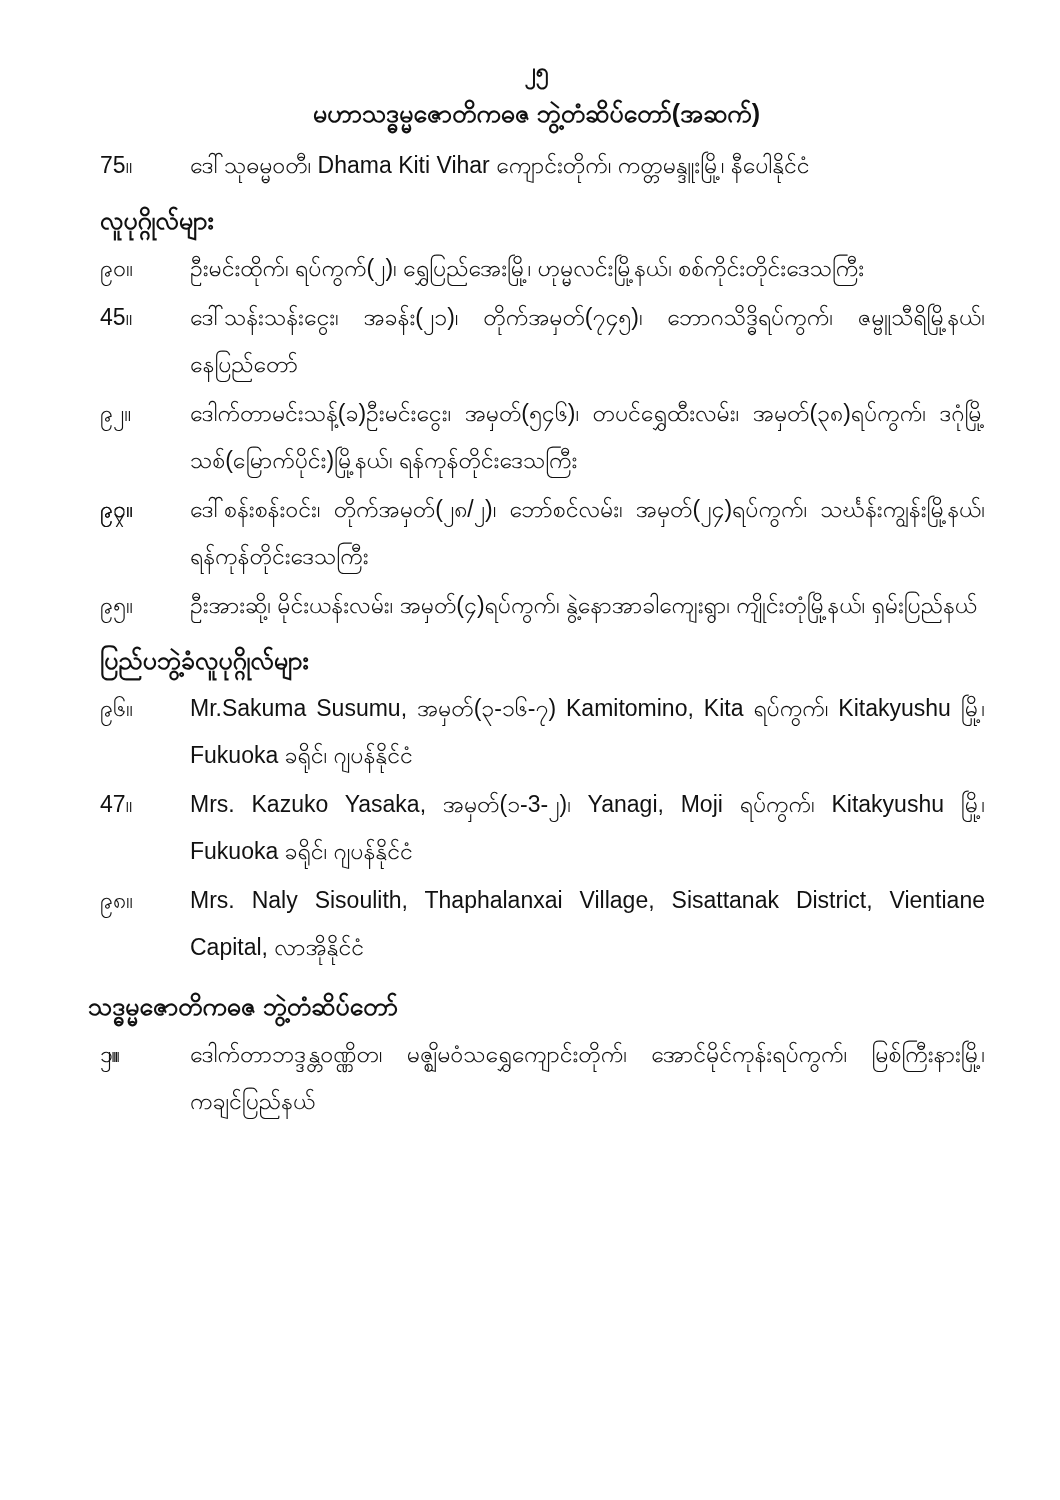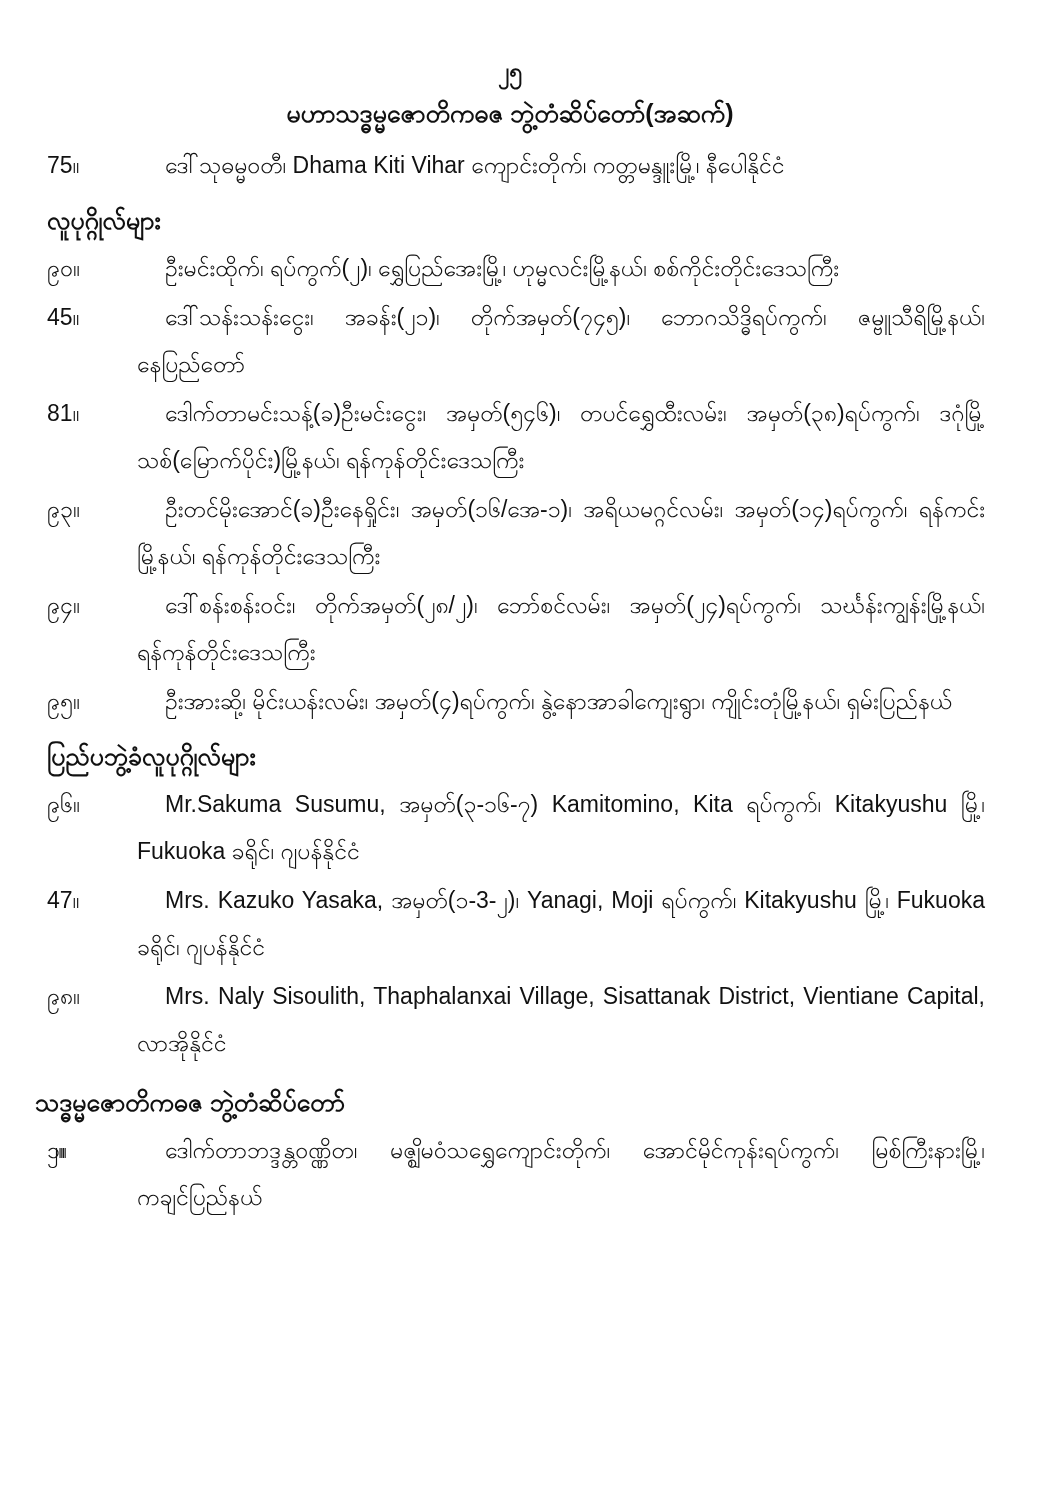--- a/index.html
+++ b/index.html
@@ -11,21 +11,21 @@
     width: 1060px;
     height: 1500px;
     overflow: hidden;
     color: #111111;
     font-family: "Liberation Sans", "DejaVu Sans", sans-serif;
   }
   .page {
     box-sizing: border-box;
     width: 1060px;
     height: 1500px;
-    padding: 56px 75px 0 47px;
+    padding: 56px 75px 0 100px;
   }
   .pagenum {
     text-align: center;
     font-size: 23px;
     line-height: 30px;
     font-weight: 600;
     margin: 0 0 10px -12px;
   }
   .doc-title {
     text-align: center;
@@ -60,21 +60,20 @@
   }
   .item .num {
     position: absolute;
     left: 0;
     top: 0;
     text-align: left;
     white-space: nowrap;
   }
   .item .txt {
     display: inline;
-    margin-left: 28px;
   }
 </style>
 </head>
 <body>
 
 <div class="page">
 
   <div class="pagenum">၂၅</div>
 
   <div class="doc-title">မဟာသဒ္ဓမ္မဇောတိကဓဇ ဘွဲ့တံဆိပ်တော်(အဆက်)</div>
@@ -90,26 +89,25 @@
   <div class="items">
     <div class="item">
       <span class="num">၉၀။</span>
       <span class="txt">ဦးမင်းထိုက်၊ ရပ်ကွက်(၂)၊ ရွှေပြည်အေးမြို့၊ ဟုမ္မလင်းမြို့နယ်၊ စစ်ကိုင်းတိုင်းဒေသကြီး</span>
     </div>
     <div class="item">
       <span class="num">45။</span>
       <span class="txt">ဒေါ်သန်းသန်းငွေး၊ အခန်း(၂၁)၊ တိုက်အမှတ်(၇၄၅)၊ ဘောဂသိဒ္ဓိရပ်ကွက်၊ ဇမ္ဗူသီရိမြို့နယ်၊ နေပြည်တော်</span>
     </div>
     <div class="item">
-      <span class="num">81။</span>
+      <span class="num">၉၂။</span>
       <span class="txt">ဒေါက်တာမင်းသန့်(ခ)ဦးမင်းငွေး၊ အမှတ်(၅၄၆)၊ တပင်ရွှေထီးလမ်း၊ အမှတ်(၃၈)ရပ်ကွက်၊ ဒဂုံမြို့သစ်(မြောက်ပိုင်း)မြို့နယ်၊ ရန်ကုန်တိုင်းဒေသကြီး</span>
     </div>
     <div class="item">
       <span class="num">၉၃။</span>
-      <span class="txt">ဦးတင်မိုးအောင်(ခ)ဦးနေရှိုင်း၊ အမှတ်(၁၆/အေ-၁)၊ အရိယမဂ္ဂင်လမ်း၊ အမှတ်(၁၄)ရပ်ကွက်၊ ရန်ကင်းမြို့နယ်၊ ရန်ကုန်တိုင်းဒေသကြီး</span>
     </div>
     <div class="item">
       <span class="num">၉၄။</span>
       <span class="txt">ဒေါ်စန်းစန်းဝင်း၊ တိုက်အမှတ်(၂၈/၂)၊ ဘော်စင်လမ်း၊ အမှတ်(၂၄)ရပ်ကွက်၊ သင်္ဃန်းကျွန်းမြို့နယ်၊ ရန်ကုန်တိုင်းဒေသကြီး</span>
     </div>
     <div class="item">
       <span class="num">၉၅။</span>
       <span class="txt">ဦးအားဆို့၊ မိုင်းယန်းလမ်း၊ အမှတ်(၄)ရပ်ကွက်၊ နွဲ့နောအာခါကျေးရွာ၊ ကျိုင်းတုံမြို့နယ်၊ ရှမ်းပြည်နယ်</span>
     </div>
   </div>

